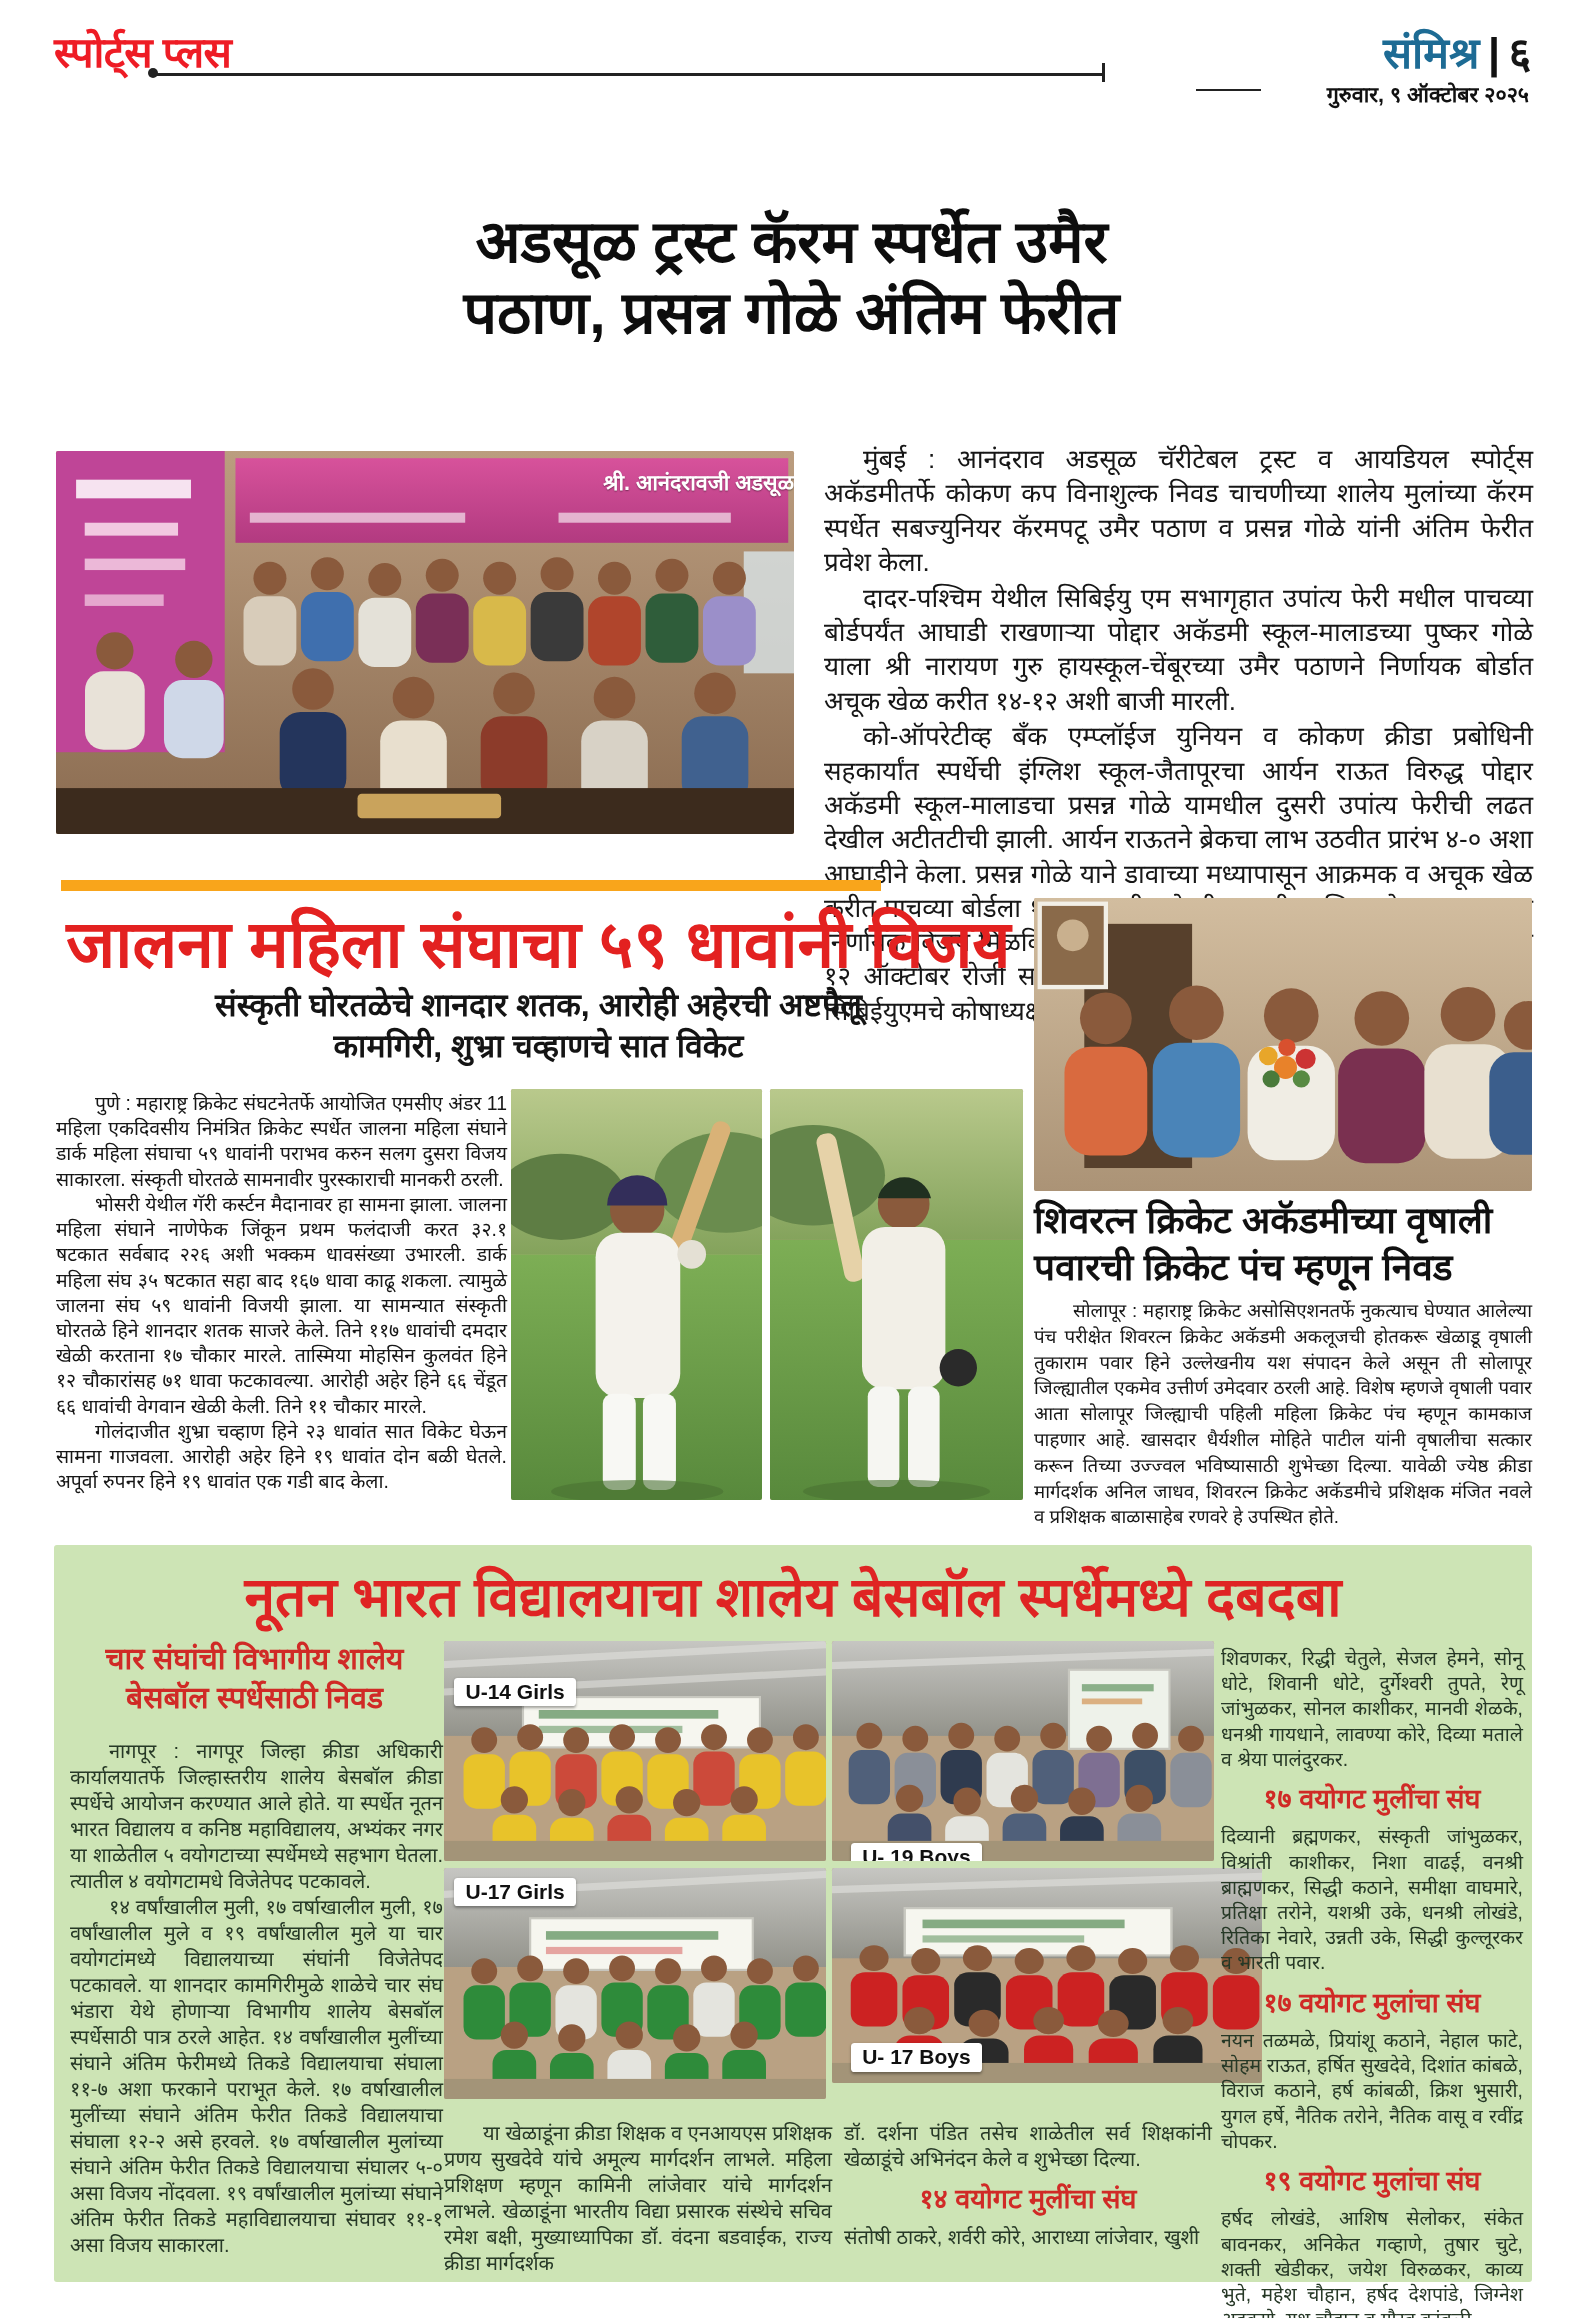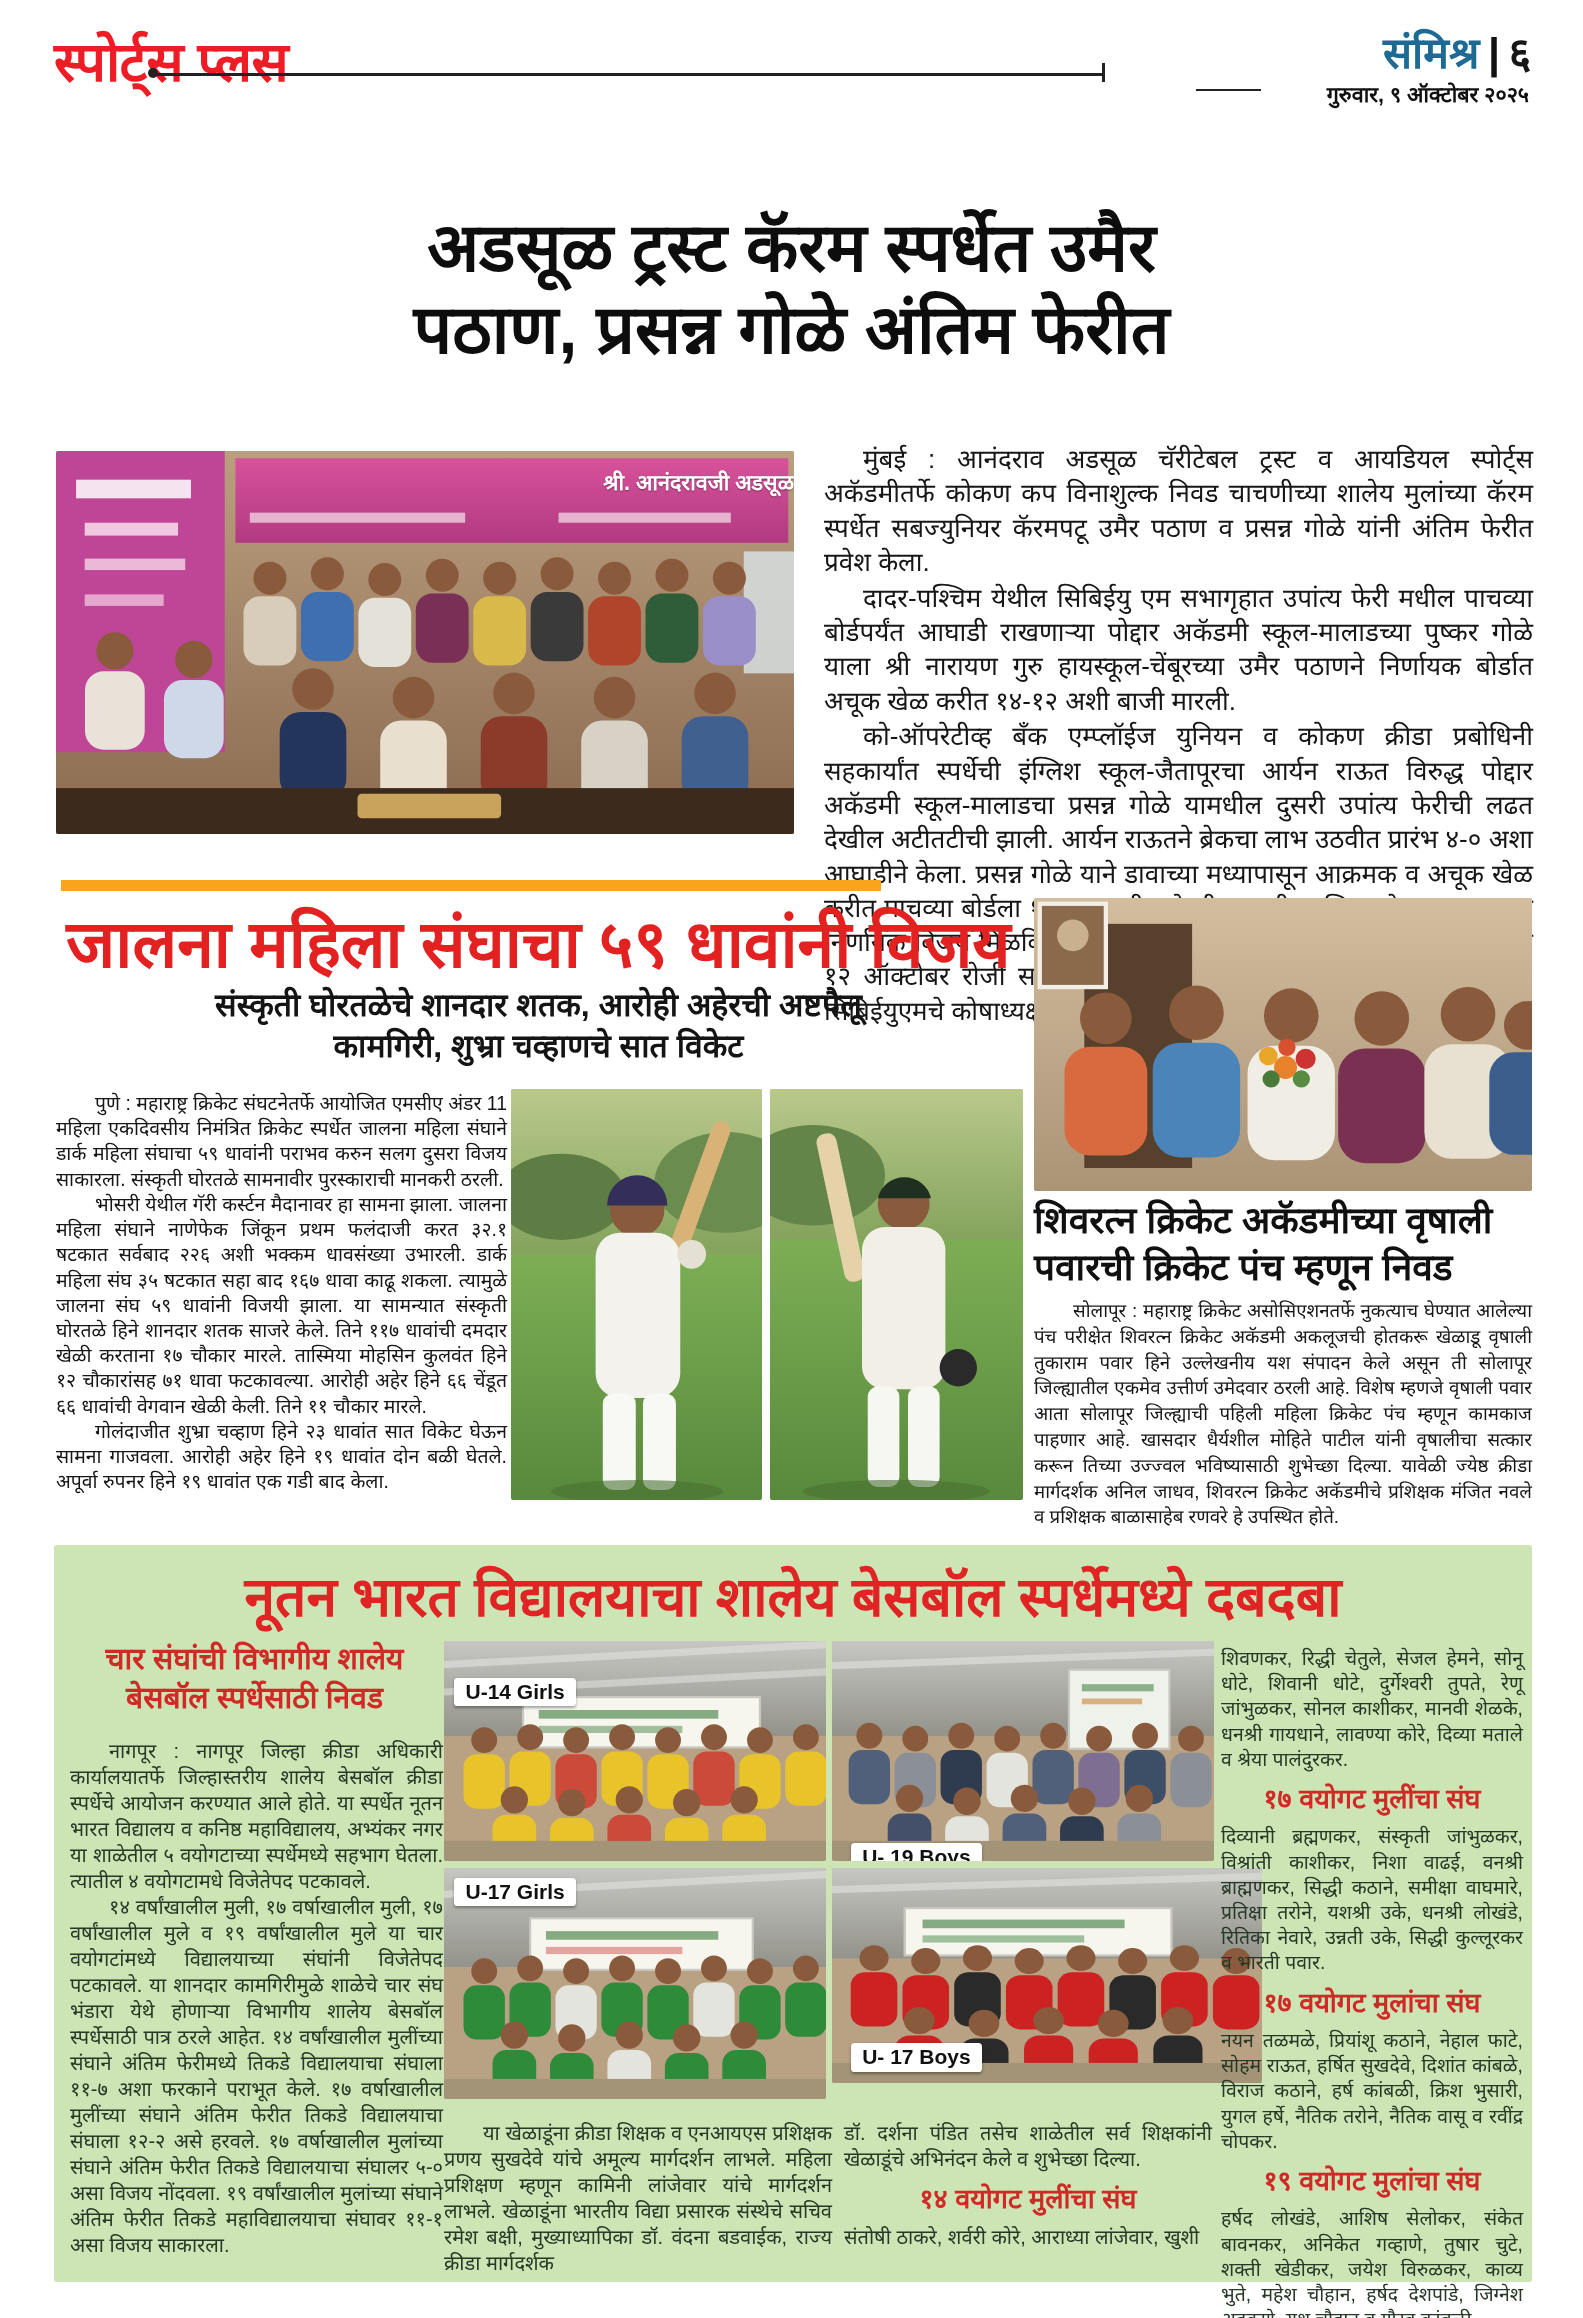--- a/index.html
+++ b/index.html
@@ -6,32 +6,32 @@
   .page{
     position:relative;width:1583px;height:2319px;background:#ffffff;
     font-family:"Liberation Sans","DejaVu Sans",sans-serif;color:#161616;overflow:hidden;
   }
   .abs{position:absolute;}
   p{margin:0;}
   .jst{text-align:justify;}
   .ind{text-indent:39px;}
 
   
-  .masthead{left:54px;top:21.5px;font-size:55px;font-weight:900;color:#ee1c25;letter-spacing:-0.7px;}
+  .masthead{left:54px;top:21.5px;font-size:42px;font-weight:900;color:#ee1c25;letter-spacing:-0.7px;}
   .rule{left:157px;top:73px;width:948px;height:2.9px;background:#222;}
   .rule-dot{left:148px;top:68px;width:10px;height:10px;border-radius:50%;background:#222;}
   .rule-tick{left:1102px;top:63px;width:2.9px;height:18.7px;background:#222;}
   .brand{right:52px;top:21.5px;font-size:43px;font-weight:900;white-space:nowrap;}
   .brand .sec{color:#1d6b94;}
   .brand .bar{color:#111;font-weight:900;padding:0 8.6px;}
   .dateline{right:54px;top:79px;font-size:21.5px;font-weight:bold;color:#111;white-space:nowrap;}
   .date-dash{left:1196px;top:89px;width:65px;height:2.2px;background:#222;}
 
   
-  .mainhead{left:0;top:207px;width:1583px;text-align:center;font-size:68px;line-height:1.2;font-weight:900;color:#0d0d0d;}
+  .mainhead{left:0;top:207px;width:1583px;text-align:center;font-size:59px;line-height:1.2;font-weight:900;color:#0d0d0d;}
 
   
   .photo{overflow:hidden;border-radius:2.2px;background:#b9a183;}
   .photo svg{display:block;width:100%;height:100%;}
   .plabel{position:absolute;background:#ffffff;color:#111;font-weight:bold;font-size:21px;
           padding:2.2px 11.5px;border-radius:3.6px;box-shadow:0 1.4px 2.9px rgba(0,0,0,.35);white-space:nowrap;}
   .banner-text{position:absolute;left:0;right:0;top:16px;text-align:right;color:#fff;
           font-size:21.5px;font-weight:bold;text-shadow:0 0.7px 1.4px rgba(0,0,0,.4);}
 
   

